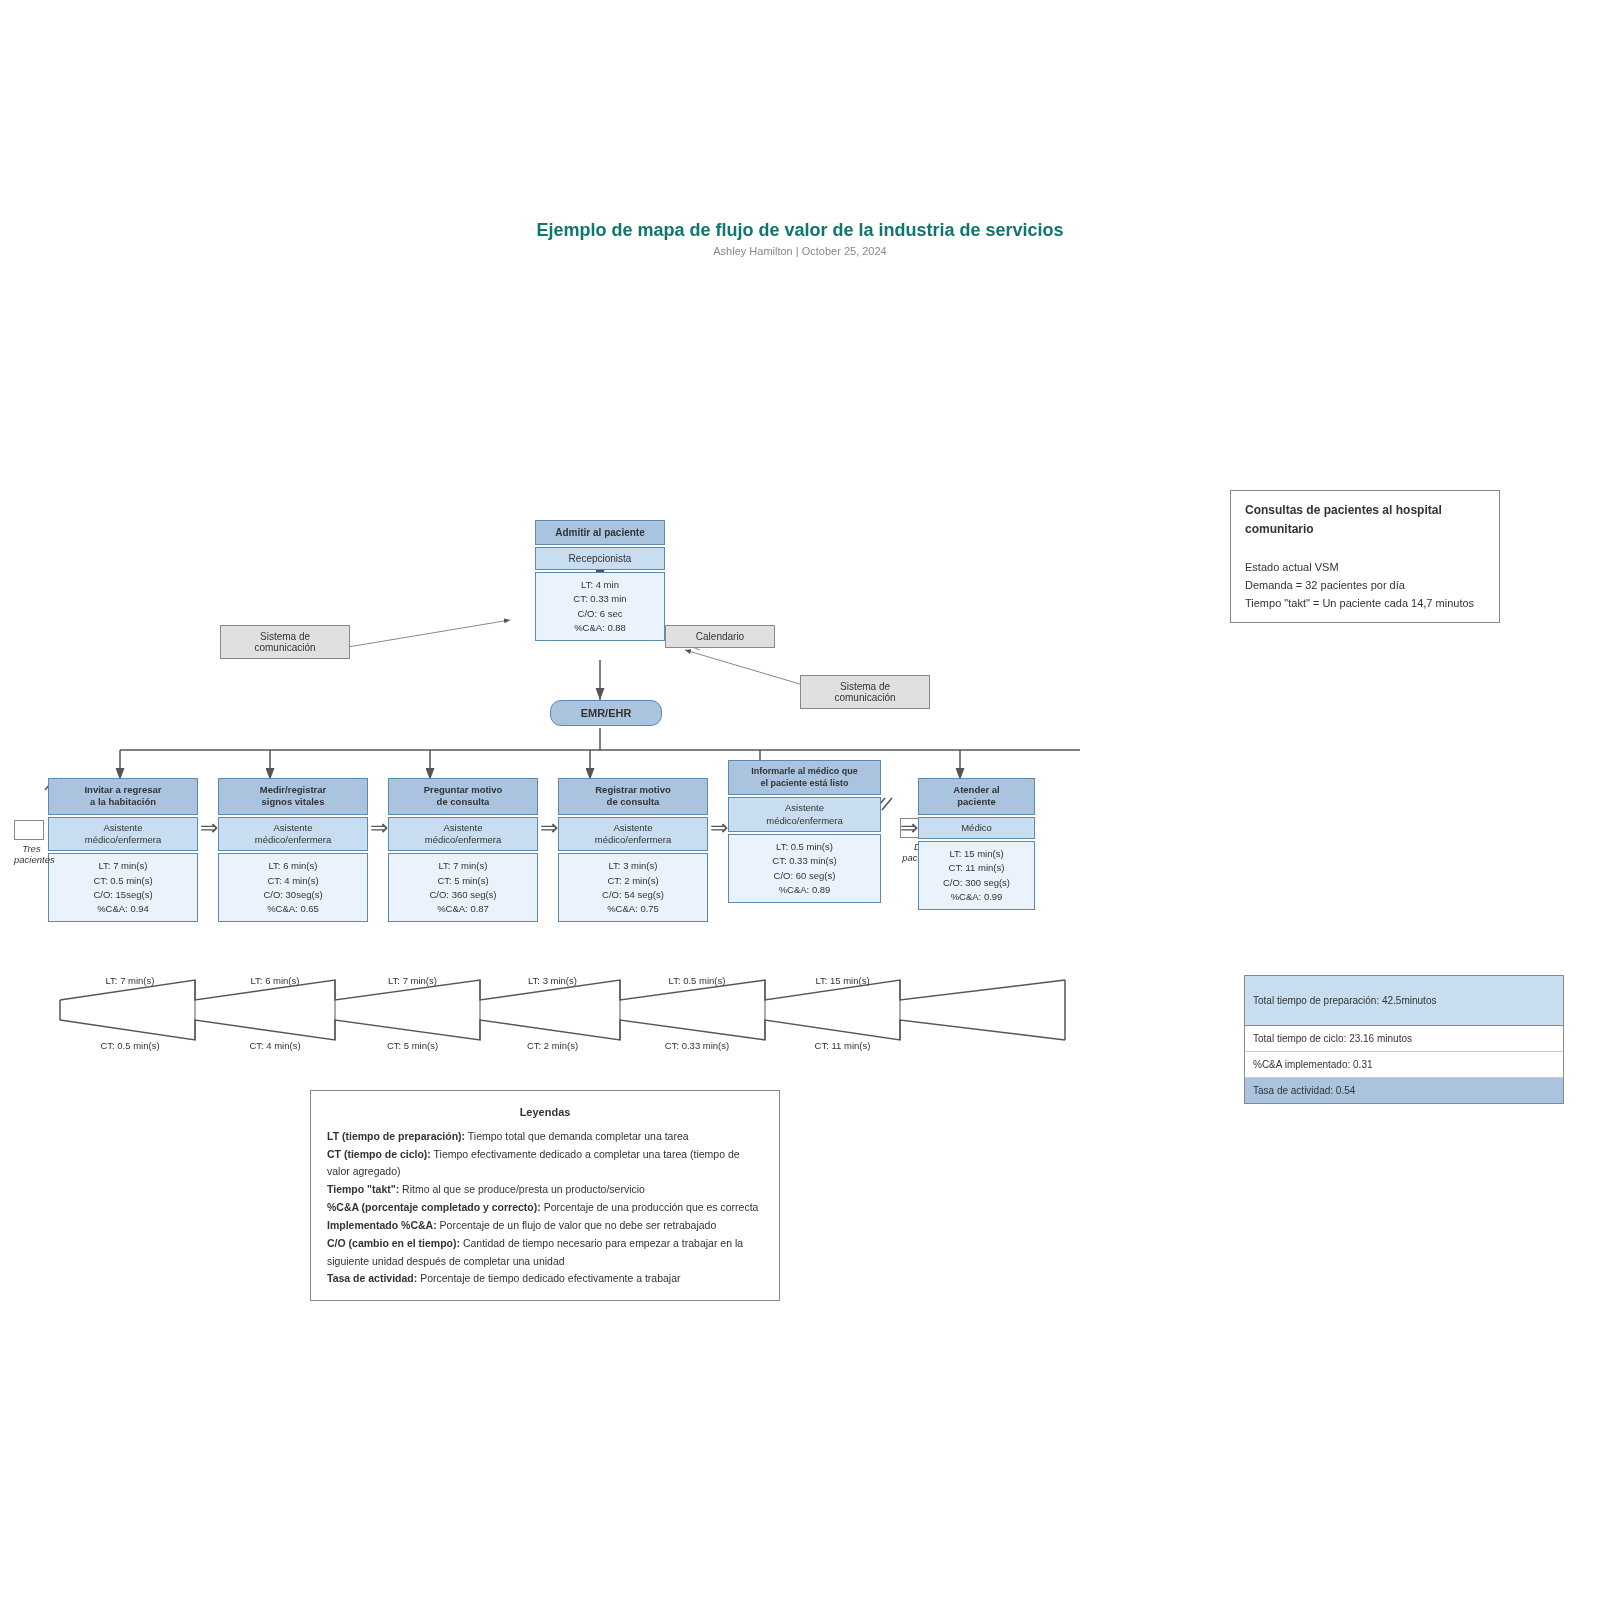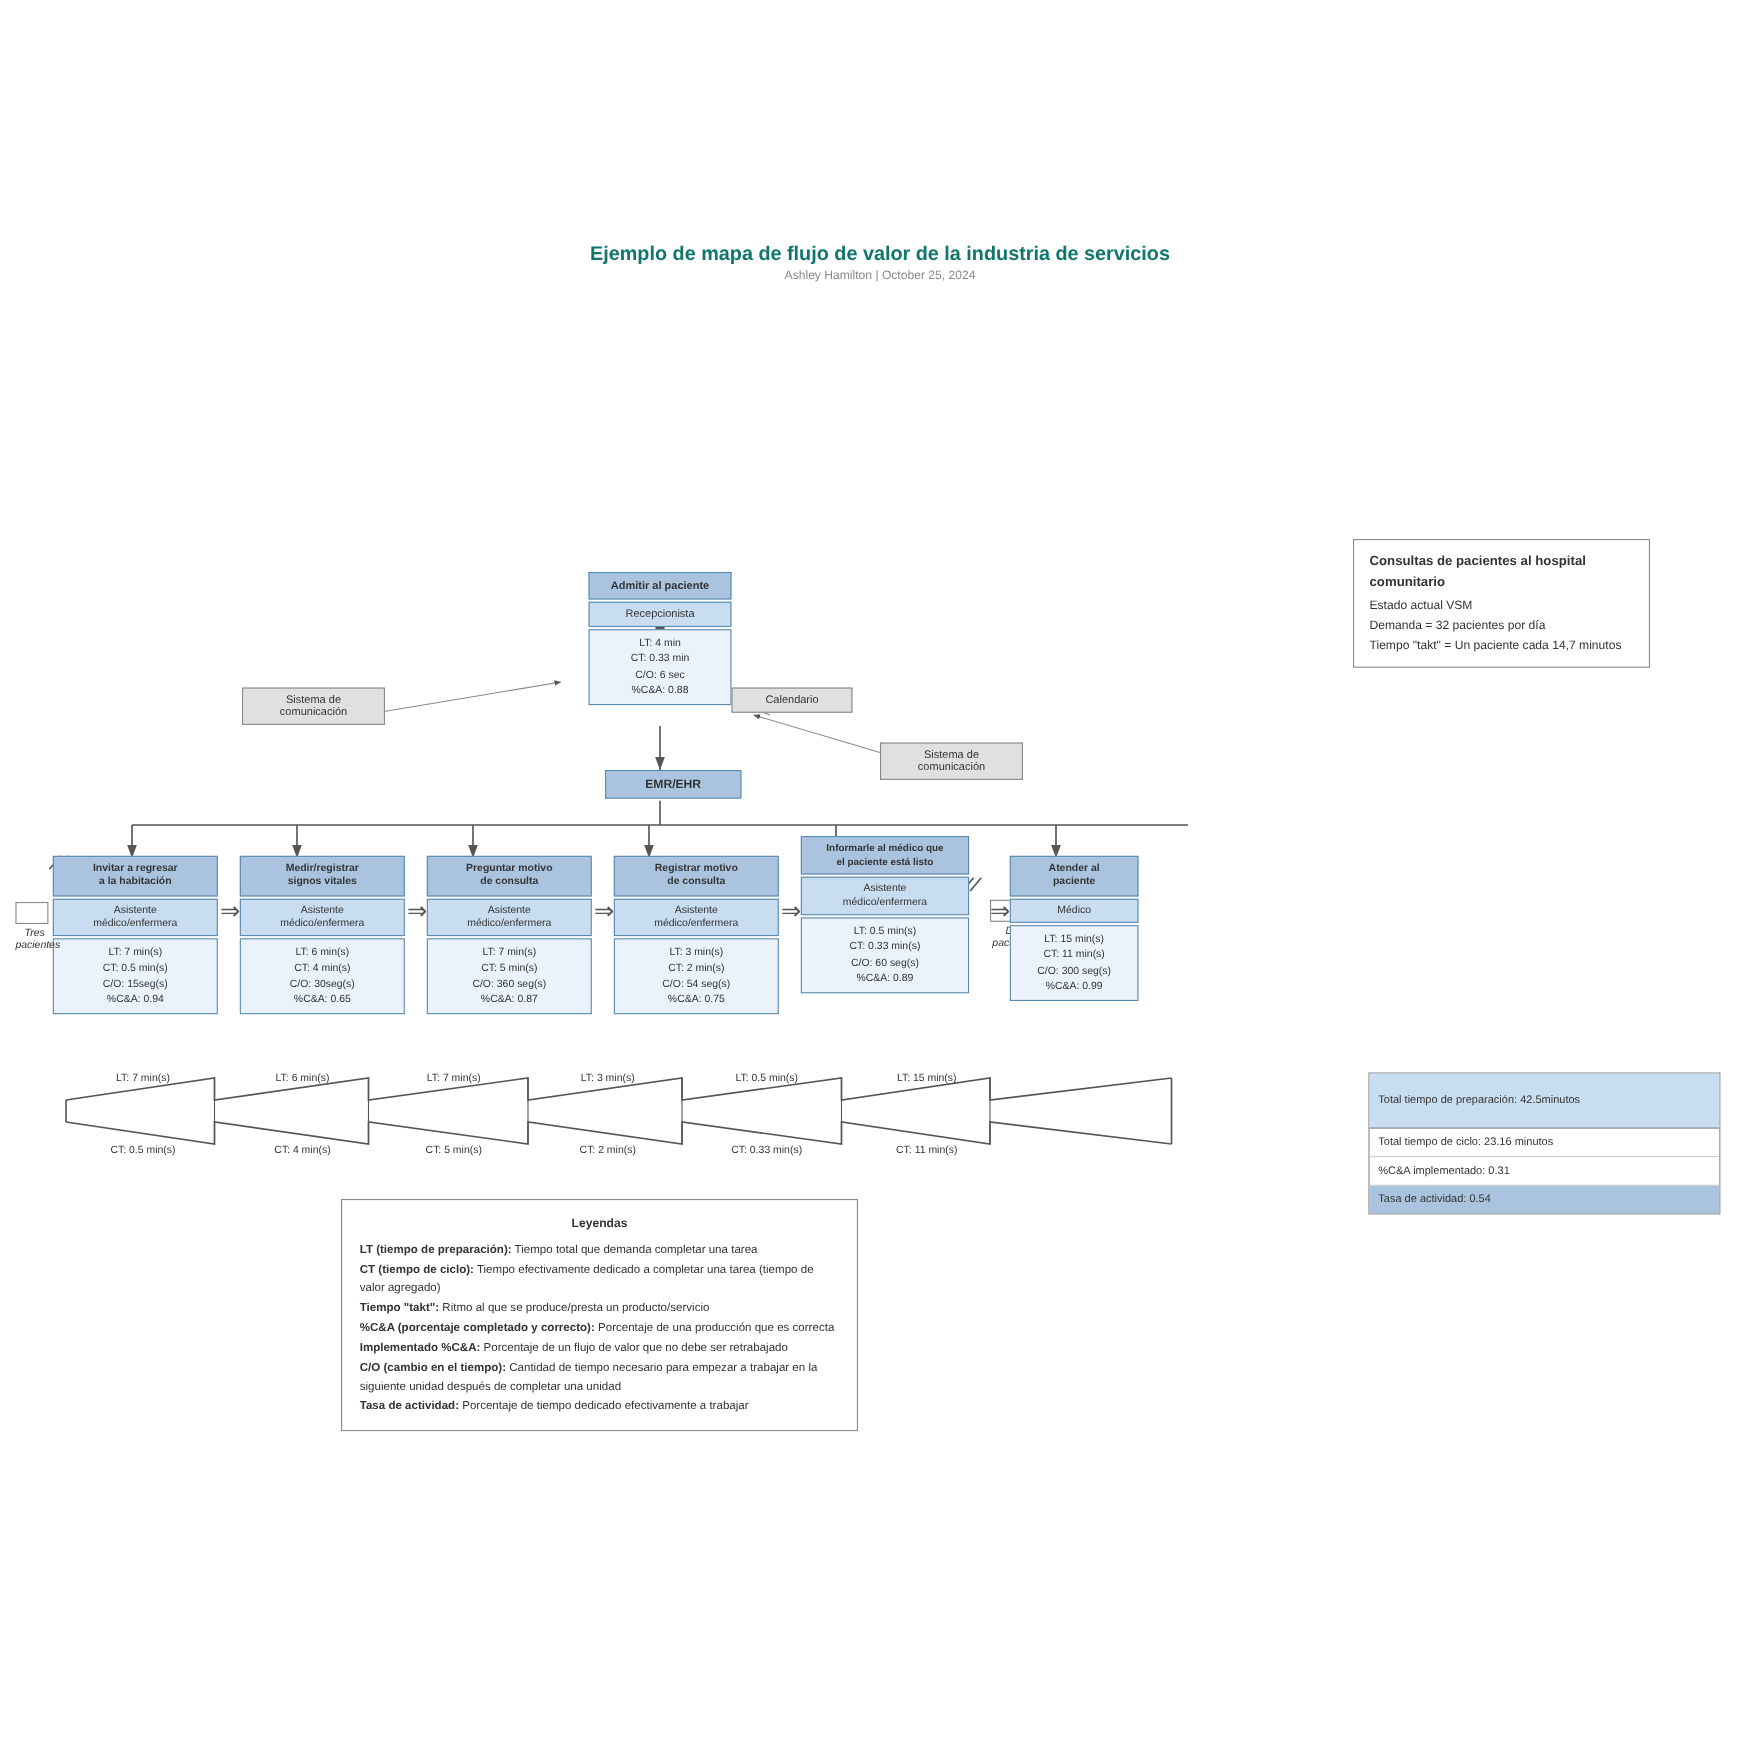--- a/index.html
+++ b/index.html
@@ -44,21 +44,21 @@
       border: 1.5px solid #888;
       padding: 10px 14px;
       background: #fff;
       width: 270px;
       font-size: 11px;
       line-height: 1.6;
     }
     .info-box-title {
       font-weight: bold;
       font-size: 12px;
-      margin-bottom: 4px;
+      margin-bottom: 20px;
     }
 
     
     .process-box {
       background: #aac4e0;
       border: 1.5px solid #5a8ab0;
       text-align: center;
       padding: 5px 6px;
       font-size: 10px;
       font-weight: bold;
@@ -229,21 +229,21 @@
   </div>
 
   <div class="abs system-box" style="left:665px; top:405px; width:110px;">
     <span>Calendario</span>
   </div>
 
   <div class="abs system-box" style="left:800px; top:455px; width:130px;">
     <span>Sistema de comunicación</span>
   </div>
 
-  <div class="abs process-box" style="left:550px; top:480px; width:124px; font-size:11px;">
+  <div class="abs process-box" style="left:550px; top:480px; width:112px; font-size:11px;border-radius:11px;">
     <span>EMR/EHR</span>
   </div>
 
   <div class="abs" style="left:48px; top:558px; width:150px;">
     <div class="process-box" style="font-size:9.5px;">Invitar a regresar<br>a la habitación</div>
     <div class="role-box" style="font-size:9.5px;">Asistente<br>médico/enfermera</div>
     <div class="data-box">
       <div>LT: 7 min(s)</div>
       <div>CT: 0.5 min(s)</div>
       <div>C/O: 15seg(s)</div>

